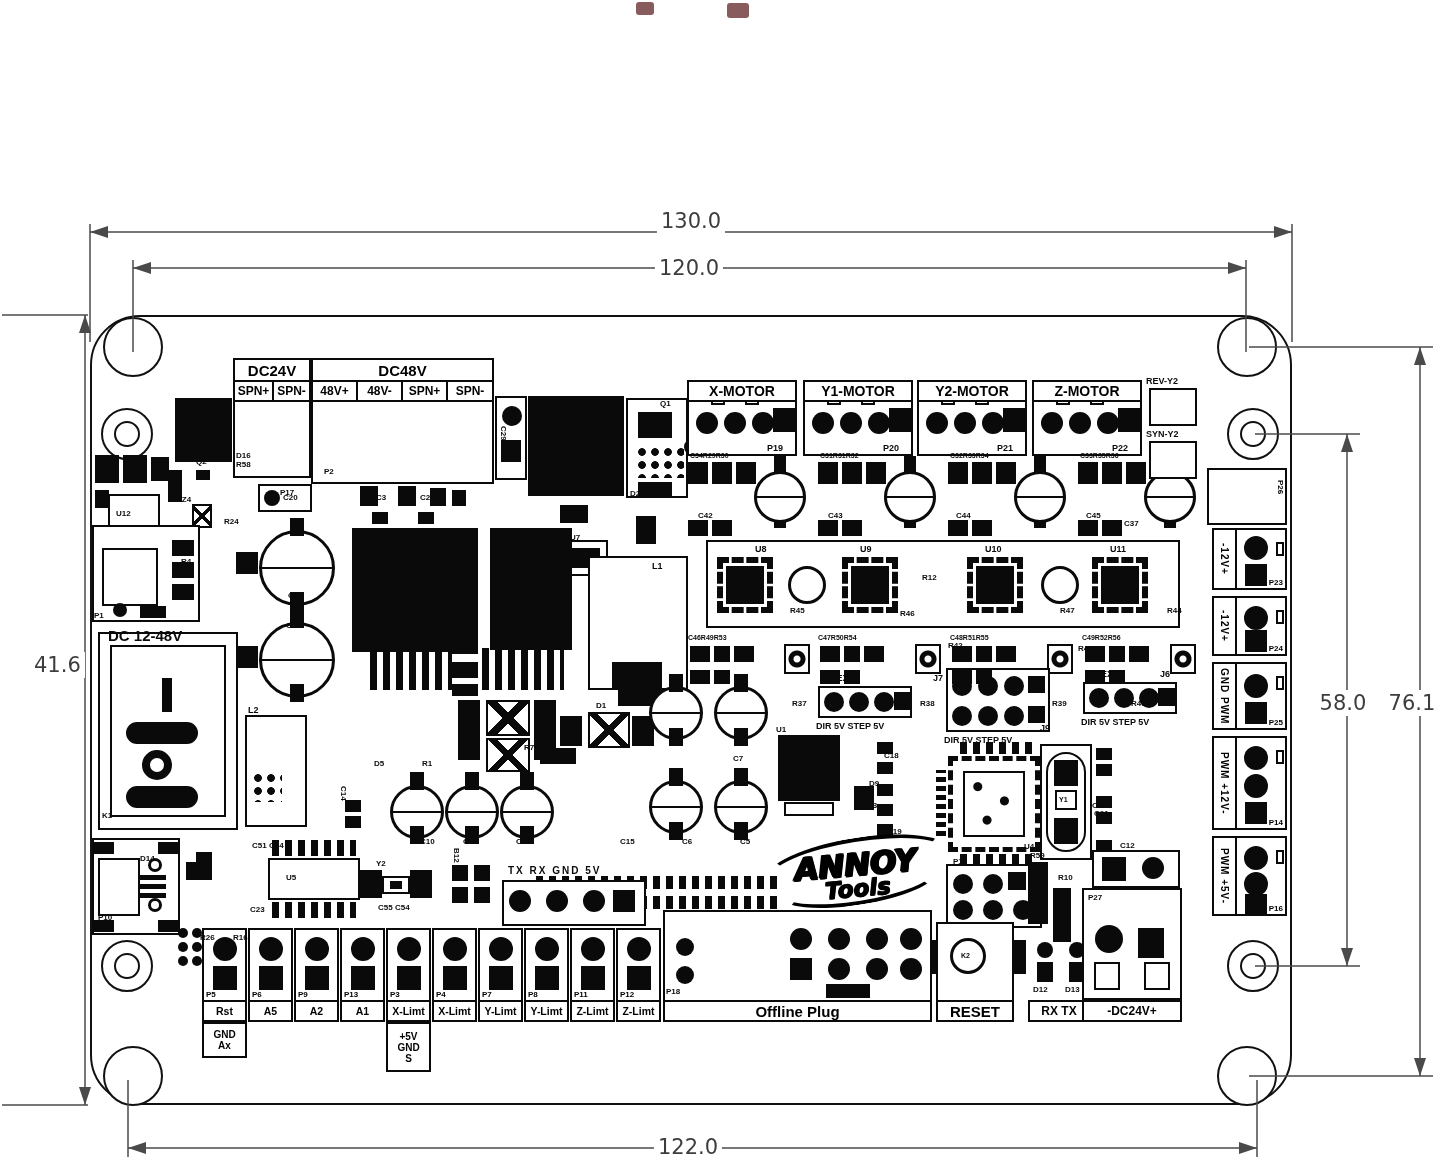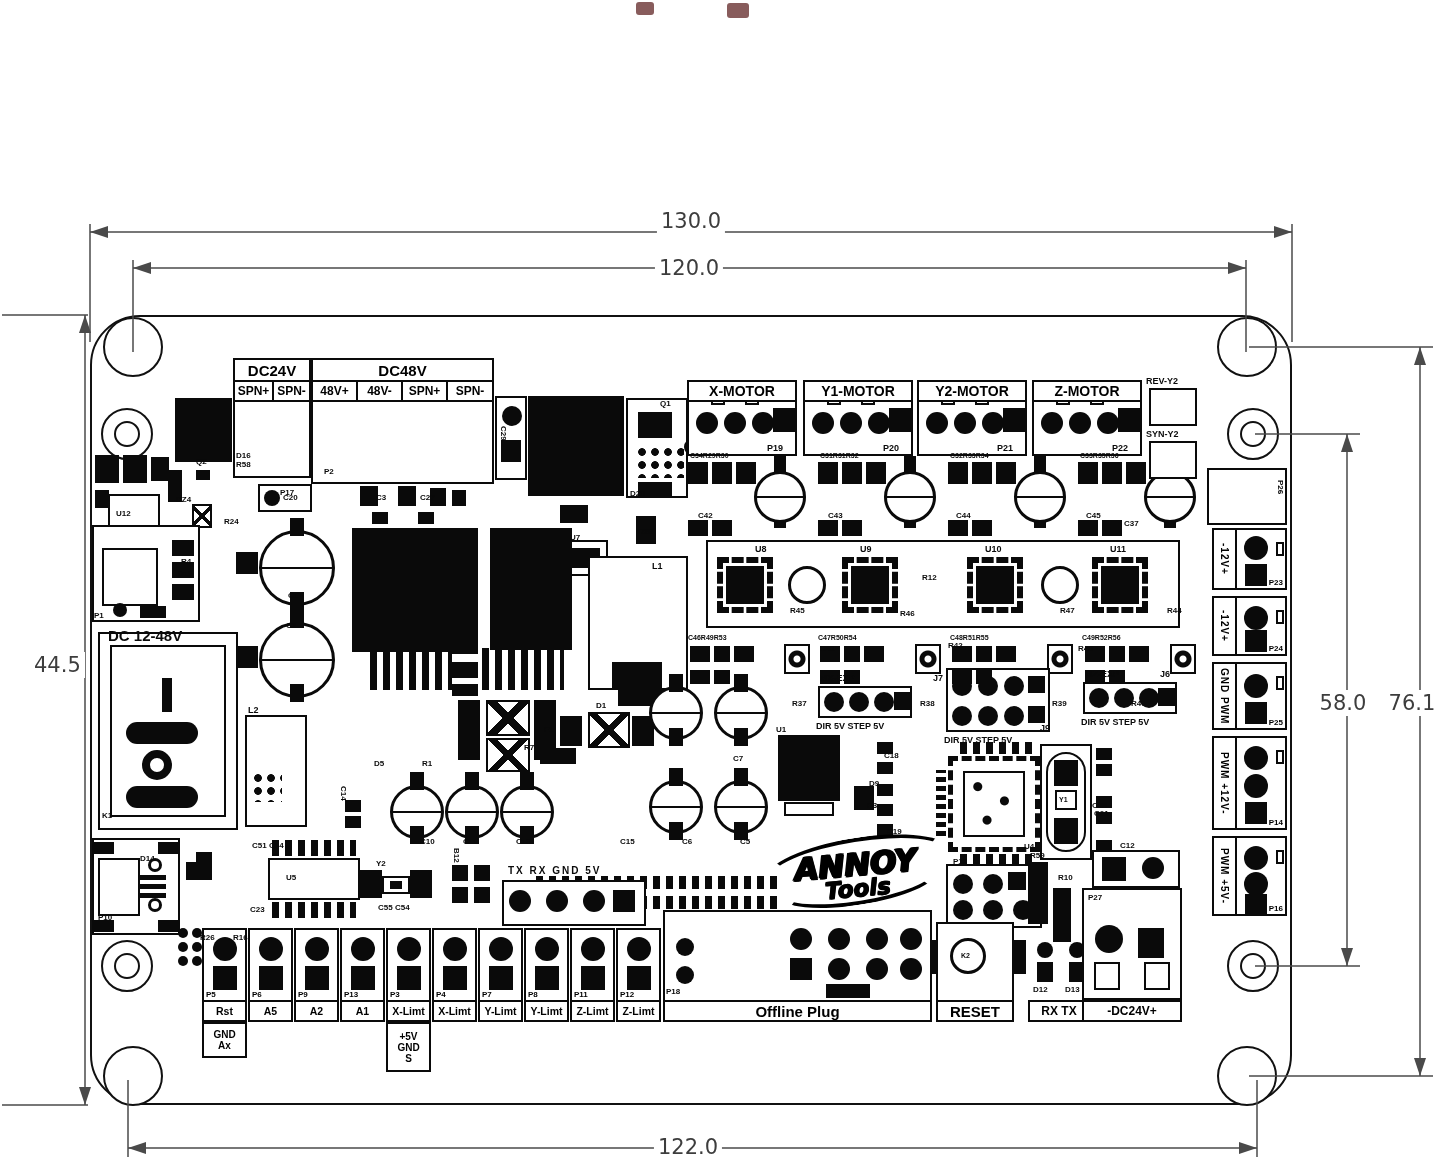--- a/index.html
+++ b/index.html
@@ -687,18 +687,18 @@
       <line x1="133" y1="268" x2="1246" y2="268" marker-start="url(#ah)" marker-end="url(#ah)"></line>
       <line x1="85" y1="315" x2="85" y2="1105" marker-start="url(#ah)" marker-end="url(#ah)"></line>
       <line x1="1347" y1="434" x2="1347" y2="966" marker-start="url(#ah)" marker-end="url(#ah)"></line>
       <line x1="1420" y1="347" x2="1420" y2="1076" marker-start="url(#ah)" marker-end="url(#ah)"></line>
       <line x1="128" y1="1148" x2="1257" y2="1148" marker-start="url(#ah)" marker-end="url(#ah)"></line>
     </g>
   </svg>
 
   <div class="dim" style="left:691px;top:208px">130.0</div>
   <div class="dim" style="left:689px;top:255px">120.0</div>
-  <div class="dim" style="left:30px;top:652px;transform:none">44.5</div>
+  <div class="dim" style="left:30px;top:652px;transform:none">41.6</div>
   <div class="dim" style="left:1343px;top:690px">58.0</div>
   <div class="dim" style="left:1412px;top:690px">76.1</div>
   <div class="dim" style="left:688px;top:1134px">122.0</div>
 
 </div>
 
 </body></html>

